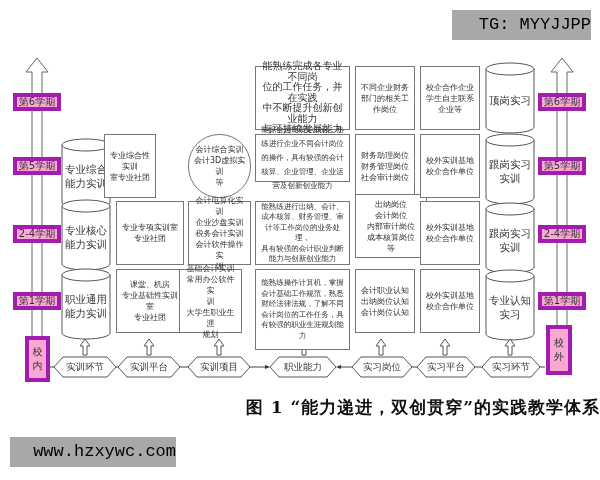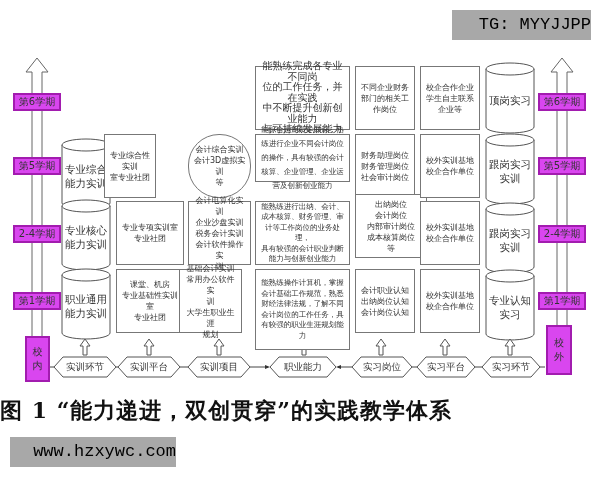--- a/index.html
+++ b/index.html
@@ -4,28 +4,28 @@
 <style>
   html, body { margin: 0; padding: 0; background: #ffffff; }
   body { width: 600px; height: 480px; position: relative; overflow: hidden;
          font-family: "DejaVu Sans", sans-serif; color: #222; }
   .abs { position: absolute; }
   .box { position: absolute; border: 1px solid #777; background: #fff; box-sizing: border-box;
          display: flex; align-items: center; justify-content: center; text-align: center;
          font-size: 8px; line-height: 11px; color: #333; padding: 2px 3px; white-space: pre-line; }
   .cyl-label { position: absolute; left: 0; right: 0; display: flex; align-items: center; justify-content: center;
                text-align: center; font-size: 10.5px; line-height: 14px; color: #333; white-space: pre-line; }
-  .side-box { position: absolute; border: 2px solid #a21caf; background: #d946ef; box-sizing: border-box;
+  .side-box { position: absolute; border: 4px solid #a21caf; background: #f9a8d4; box-sizing: border-box;
               display: flex; align-items: center; justify-content: center; text-align: center;
               font-size: 10px; color: #333; white-space: pre-line; line-height: 14px; }
   .hex { position: absolute; }
   .hex-label { position: absolute; left: 0; right: 0; top: 0; bottom: 0; display: flex; align-items: center;
                justify-content: center; font-size: 9.5px; color: #333; }
-  .caption { position: absolute; left: 0; right: 0; top: 396px; text-align: left;
-             font-family: "DejaVu Serif", serif; font-size: 22px; font-weight: bold; color: #111; letter-spacing: 1px; }
+  .caption { position: absolute; left: 0; right: 0; top: 396px; text-align: right;
+             font-family: "DejaVu Serif", serif; font-size: 17px; font-weight: bold; color: #111; letter-spacing: 1px; }
   .watermark { position: absolute; background: #a8a8a8; color: #000000; font-family: Liberation Mono, monospace; text-align: right; }
 </style>
 </head>
 <body>
 
 <svg class="abs" style="left:0;top:0" width="600" height="480">
 
   <g fill="#fff" stroke="#666" stroke-width="1">
     <polygon points="26,72 37,58 48,72 42,72 42,340 32,340 32,72"></polygon>
   </g>

